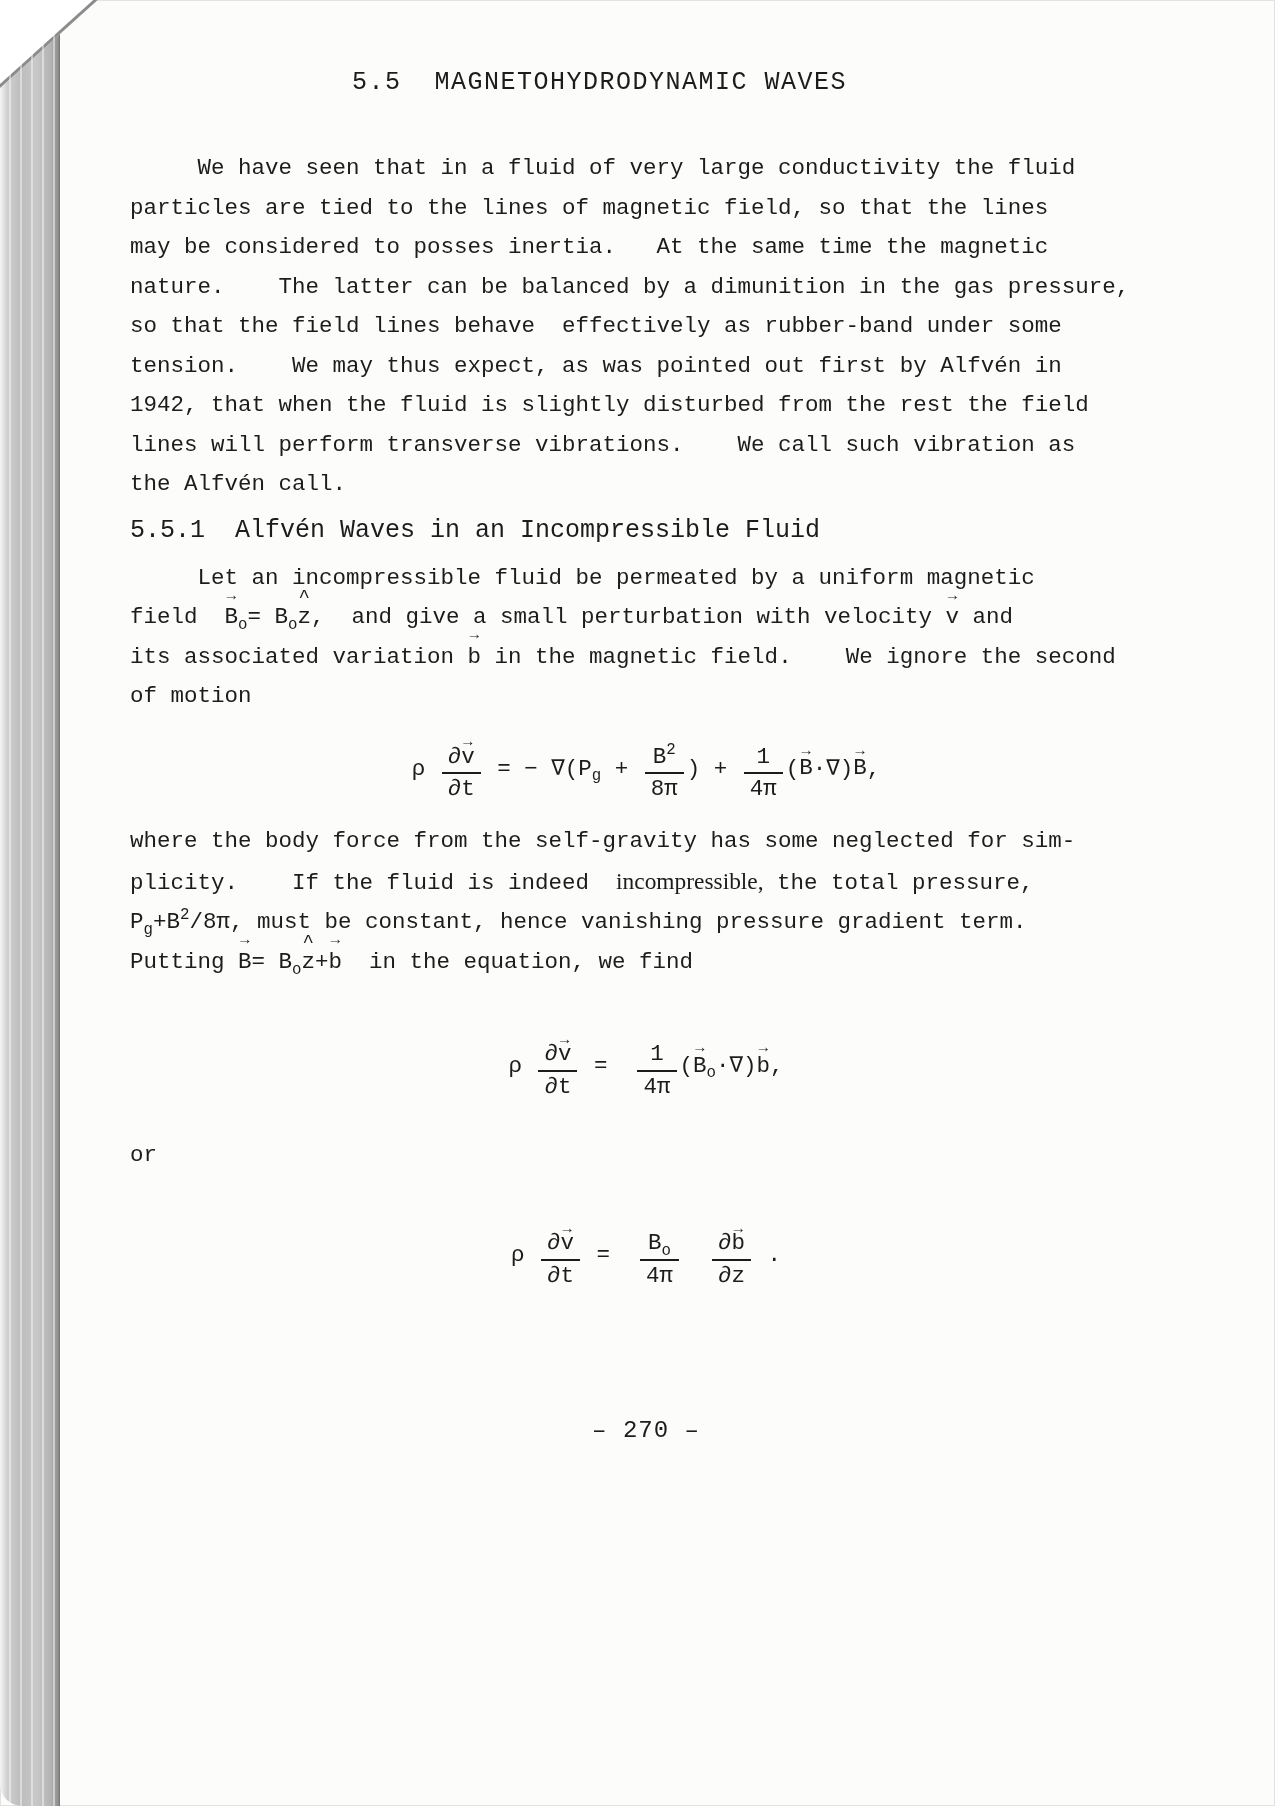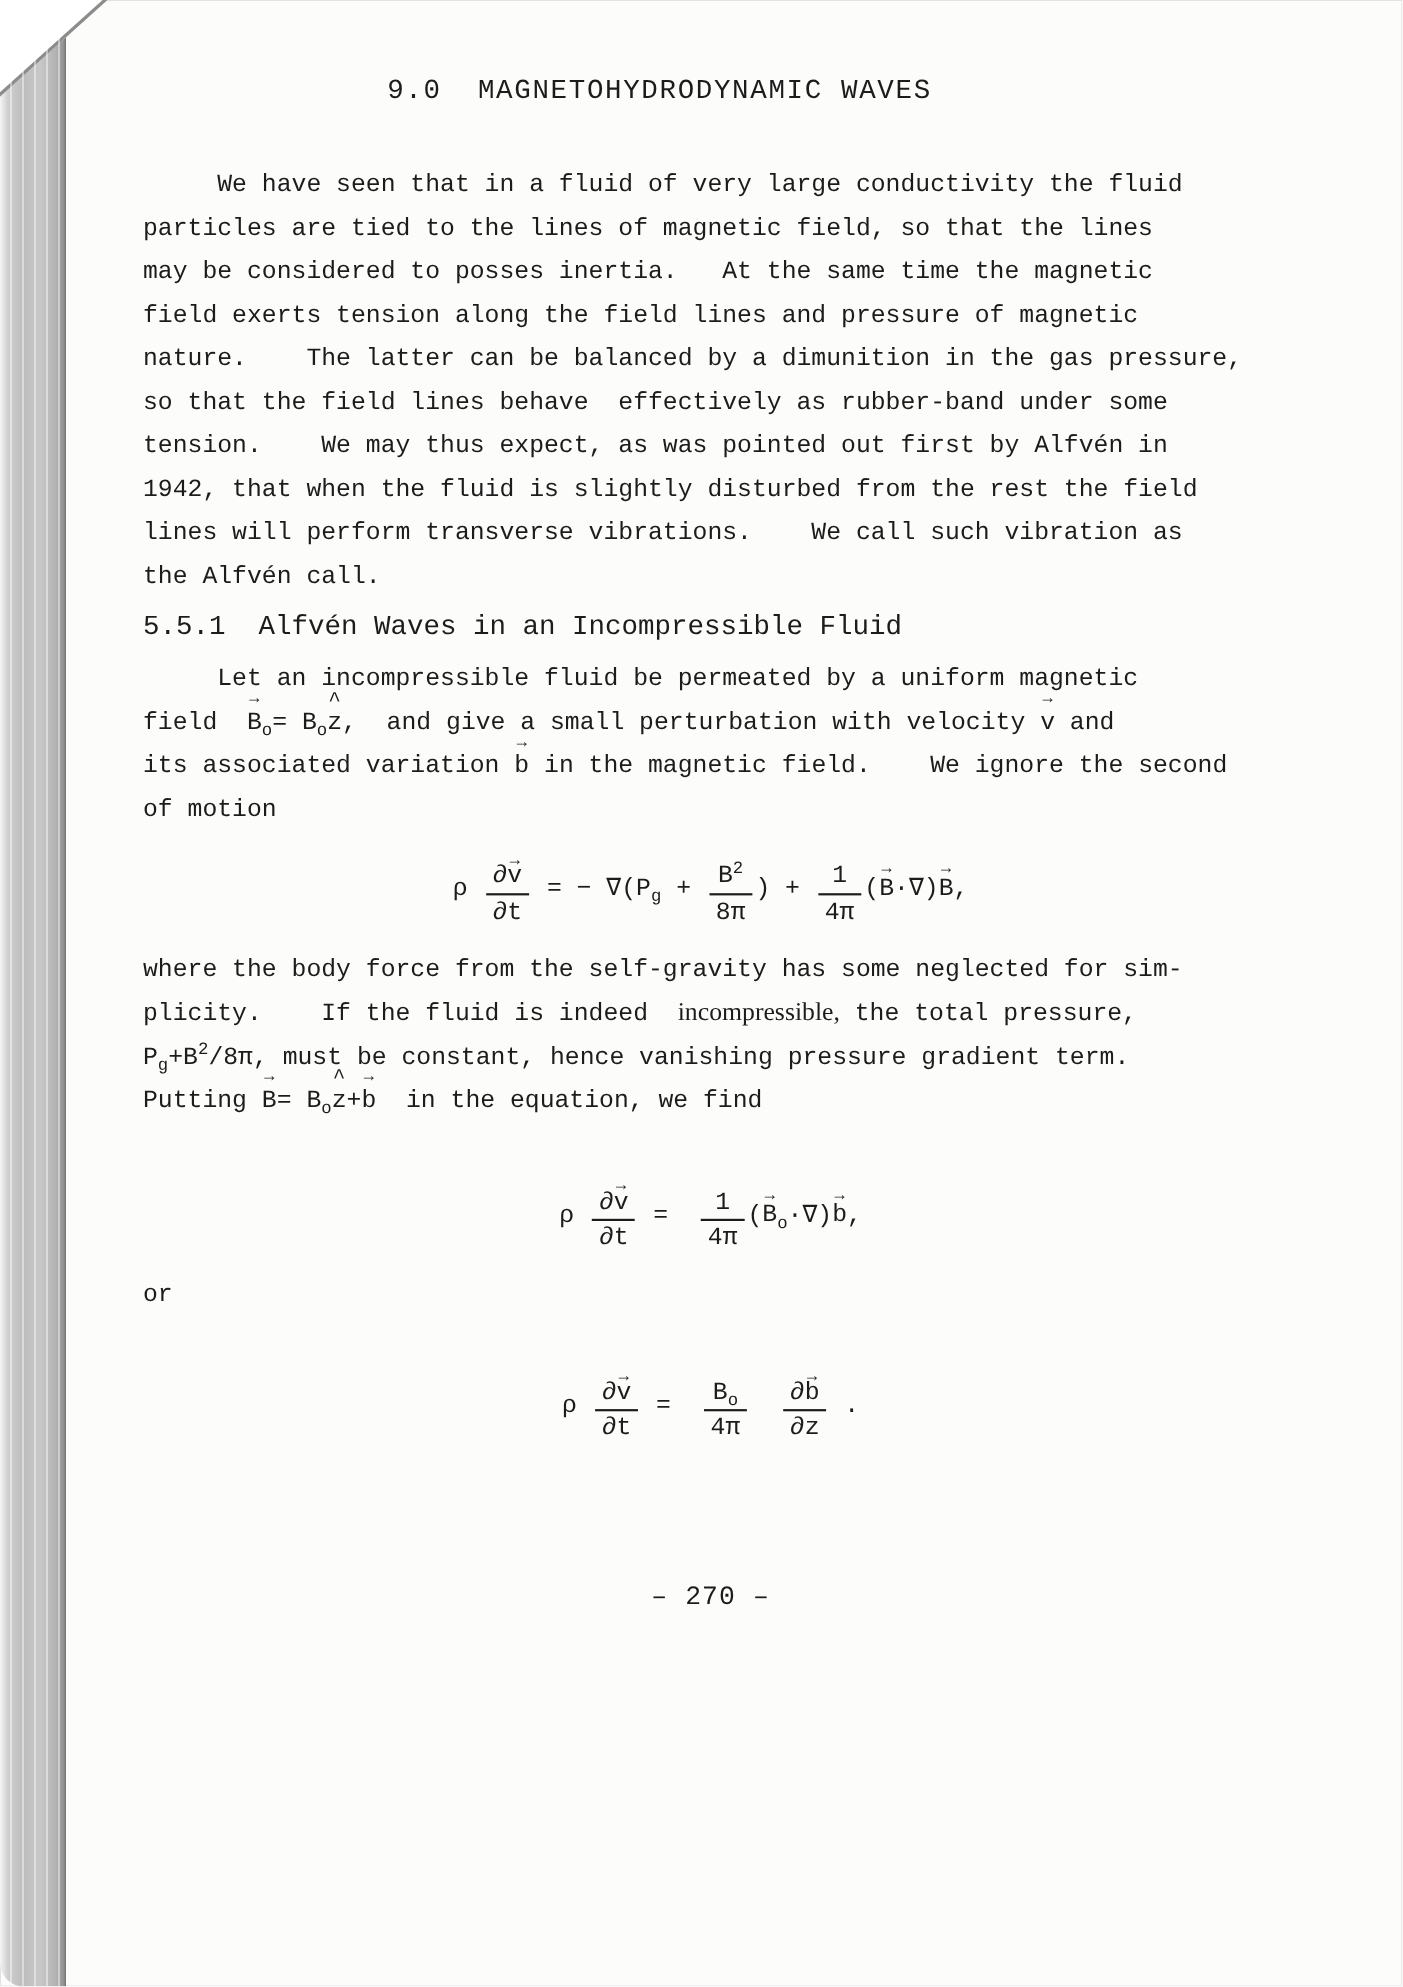--- a/index.html
+++ b/index.html
@@ -23,21 +23,21 @@
     border-bottom:3px solid #8c8c8c;transform:rotate(-42deg);
   }
   .content{position:absolute;left:130px;top:56px;width:1032px;}
   .title{font-size:25px;font-weight:normal;letter-spacing:1.5px;margin:12px 0 52px 222px;white-space:pre;line-height:29px;}
   .para{margin:0;}
   .tline{line-height:39.5px;font-size:22.5px;white-space:pre;}
   .subheading{font-size:25px;font-weight:normal;margin:8px 0 10px 0;white-space:pre;line-height:36px;}
   .equation{text-align:center;white-space:pre;font-size:22.5px;line-height:30px;}
   .eq1{margin:18px 0 20px 0;}
   .eq2{margin:50px 0 0 0;}
-  .or-label{font-size:22.5px;line-height:39.5px;margin-top:20px;white-space:pre;}
+  .or-label{font-size:22.5px;line-height:39.5px;margin-top:36px;white-space:pre;}
   .eq3{margin:46px 0 0 0;}
   .page-number{text-align:center;font-size:24px;margin-top:128px;letter-spacing:1px;white-space:pre;}
   sub{font-size:0.7em;vertical-align:-0.35em;line-height:0;}
   sup{font-size:0.7em;vertical-align:0.55em;line-height:0;}
   .ital{font-family:"Liberation Serif","DejaVu Serif",serif;font-size:1.04em;}
   .accented{position:relative;display:inline-block;}
   .mark{position:absolute;left:50%;line-height:1;}
   .mark.arrow{top:-0.62em;transform:translateX(-50%);font-size:0.68em;}
   .mark.hat{top:-0.52em;transform:translateX(-50%);font-size:0.85em;}
   .frac{display:inline-flex;flex-direction:column;align-items:center;vertical-align:middle;margin:0 3px;}
@@ -46,27 +46,26 @@
 </style>
 </head>
 <body>
 
 <div class="scan">
   <div class="edge-band">
     <div class="edge-corner"></div>
   </div>
 
   <div class="content">
-    <h1 class="title">9.0  MAGNETOHYDRODYNAMIC WAVES</h1>
+    <h1 class="title">5.5  MAGNETOHYDRODYNAMIC WAVES</h1>
 
     <div class="para">
         <div class="tline">     We have seen that in a fluid of very large conductivity the fluid</div>
         <div class="tline">particles are tied to the lines of magnetic field, so that the lines</div>
         <div class="tline">may be considered to posses inertia.   At the same time the magnetic</div>
-        <div class="tline">field exerts tension along the field lines and pressure of magnetic</div>
         <div class="tline">nature.    The latter can be balanced by a dimunition in the gas pressure,</div>
         <div class="tline">so that the field lines behave  effectively as rubber-band under some</div>
         <div class="tline">tension.    We may thus expect, as was pointed out first by Alfvén in</div>
         <div class="tline">1942, that when the fluid is slightly disturbed from the rest the field</div>
         <div class="tline">lines will perform transverse vibrations.    We call such vibration as</div>
         <div class="tline">the Alfvén call.</div>
       </div>
 
     <h2 class="subheading">5.5.1  Alfvén Waves in an Incompressible Fluid</h2>
 

